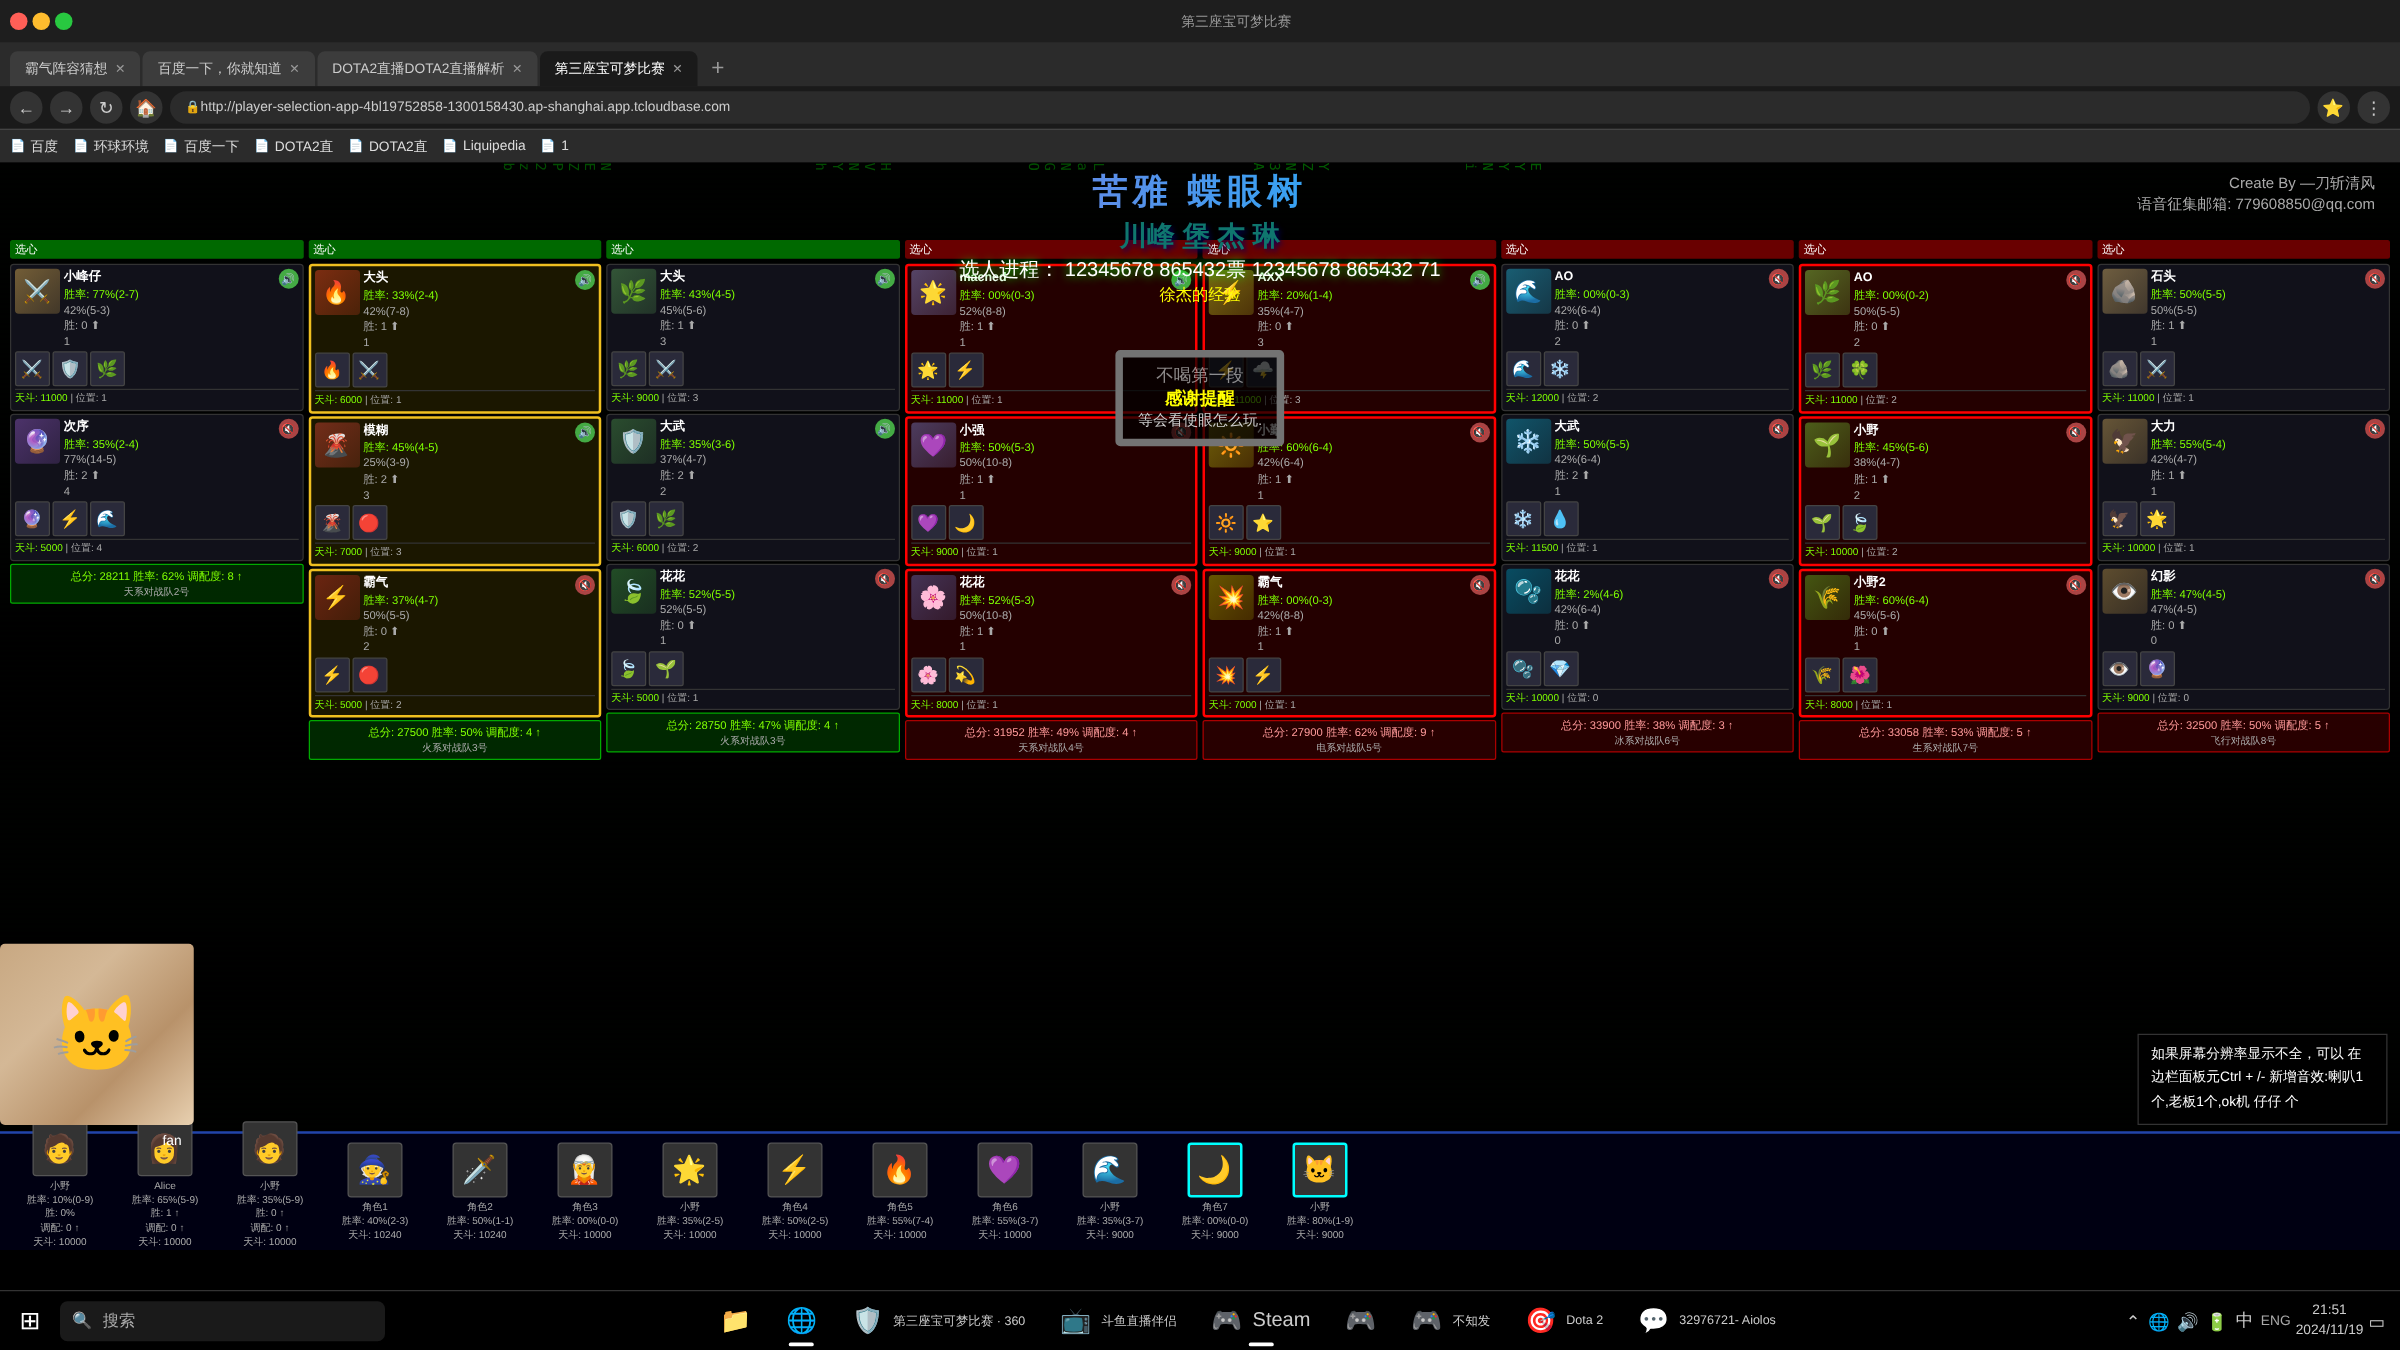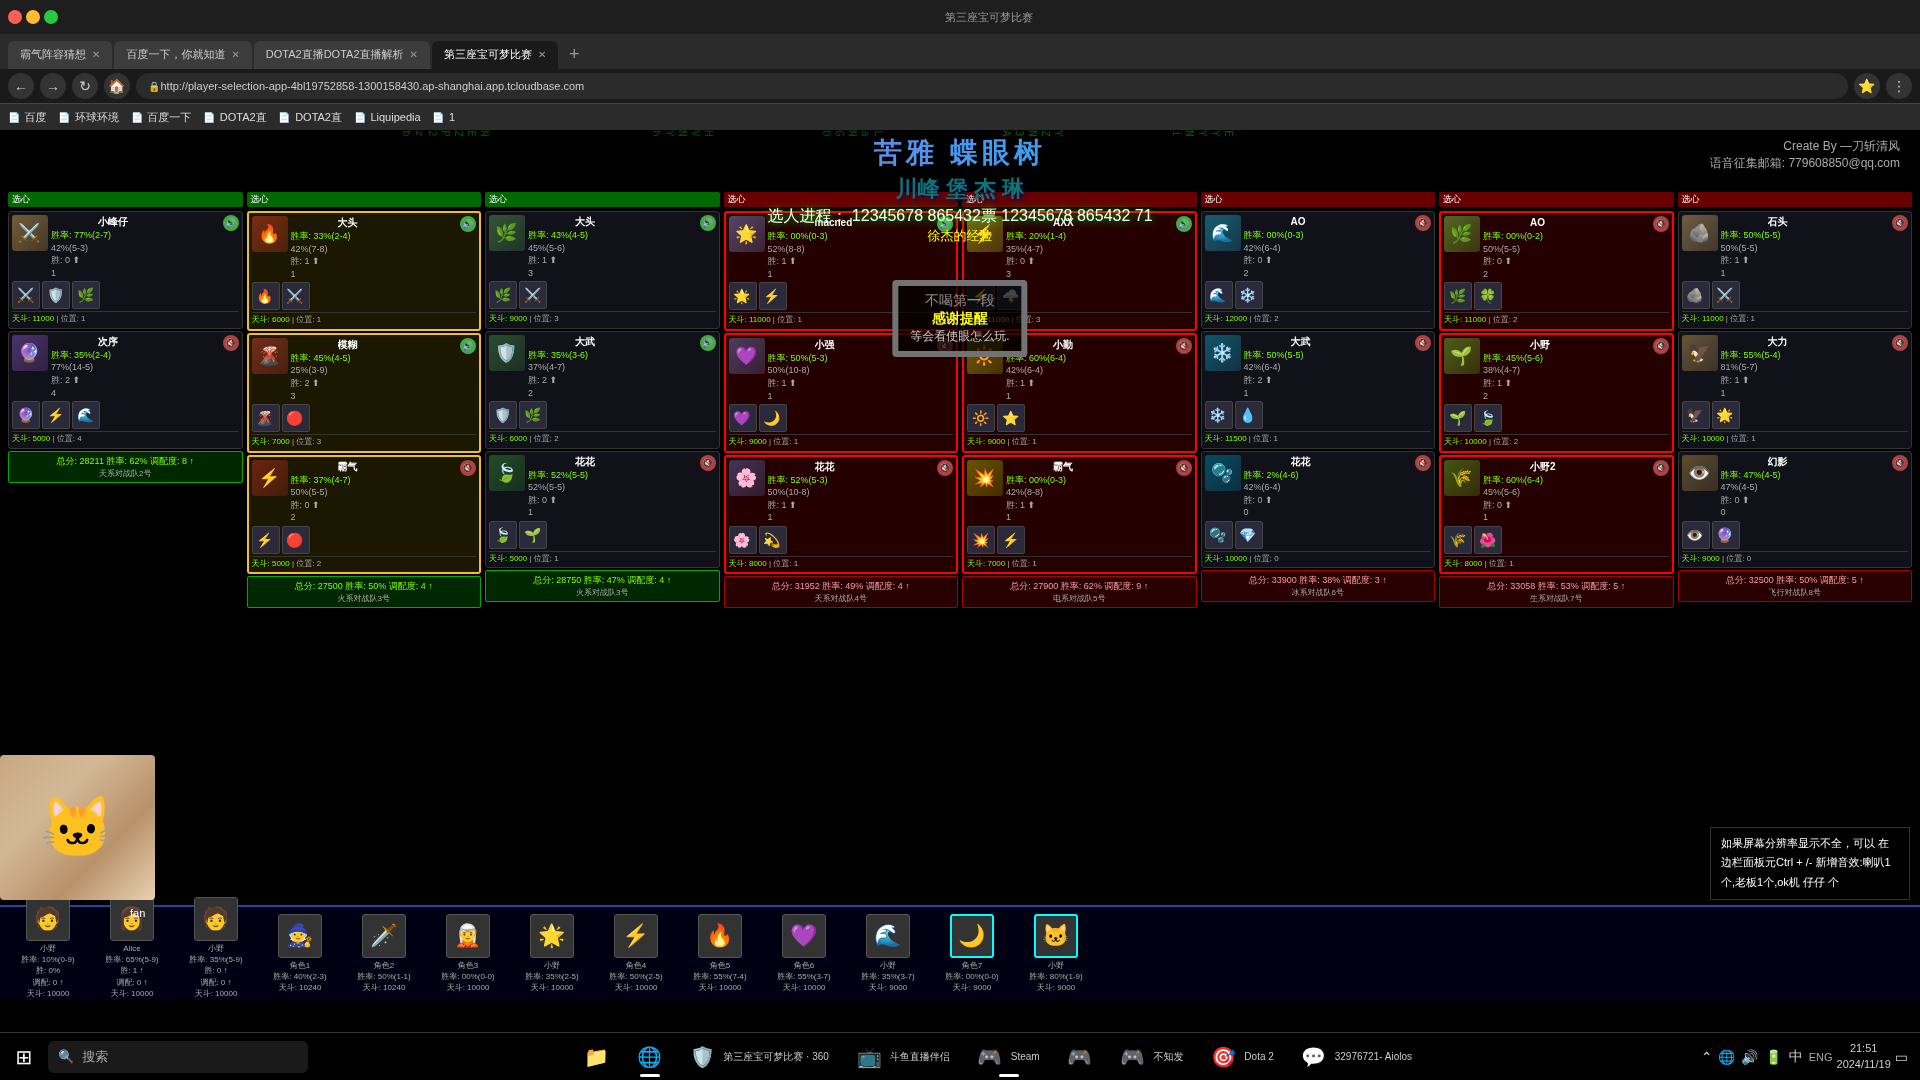--- a/index.html
+++ b/index.html
@@ -261,21 +261,20 @@
       color: #ccc;
       min-width: 0;
     }
     .player-name {
       font-size: 10px;
       font-weight: bold;
       color: #fff;
       white-space: nowrap;
       overflow: hidden;
       text-overflow: ellipsis;
-      margin-left: 47px;
     }
     .stat-row { color: #aaa; font-size: 9px; }
     .stat-green { color: #7fff00; }
 
     .sound-icon {
       width: 16px; height: 16px;
       background: #4a4;
       border-radius: 50%;
       display: flex; align-items: center; justify-content: center;
       font-size: 9px;
@@ -1080,21 +1079,21 @@
           <div class="card-footer"><span class="green">天斗: 11000</span> | 位置: 1</div>
         </div>
         <div class="player-card">
           <div class="card-top-row">
             <div class="hero-avatar" style="background: linear-gradient(135deg, rgba(176, 144, 80, 0.533), rgba(176, 144, 80, 0.267));">
               <div class="hero-avatar-placeholder">🦅</div>
             </div>
             <div class="player-info">
               <div class="player-name">大力</div>
       <div class="stat-row"><span class="stat-green">胜率: 55%(5-4)</span></div>
-      <div class="stat-row">81%(5-7)</div>
+      <div class="stat-row">42%(4-7)</div>
       <div class="stat-row">胜: 1 ⬆</div>
       <div class="stat-row">1</div>
             </div>
             <div class="sound-icon muted">🔇</div>
           </div>
           <div class="card-heroes-row">
             <div class="mini-hero">🦅</div>
             <div class="mini-hero">🌟</div>
           </div>
           <div class="card-footer"><span class="green">天斗: 10000</span> | 位置: 1</div>
@@ -1245,21 +1244,21 @@
     <div class="taskbar-item">
       <span class="icon">🛡️</span>
       <span style="font-size:10px;">第三座宝可梦比赛 · 360</span>
     </div>
     <div class="taskbar-item">
       <span class="icon">📺</span>
       <span style="font-size:10px;">斗鱼直播伴侣</span>
     </div>
     <div class="taskbar-item active">
       <span class="icon">🎮</span>
-      <span style="font-size:10px;">Steam</span>
+      <span style="font-size:16px;">Steam</span>
     </div>
     <div class="taskbar-item">
       <span class="icon">🎮</span>
     </div>
     <div class="taskbar-item">
       <span class="icon">🎮</span>
       <span style="font-size:10px;">不知发</span>
     </div>
     <div class="taskbar-item">
       <span class="icon">🎯</span>

